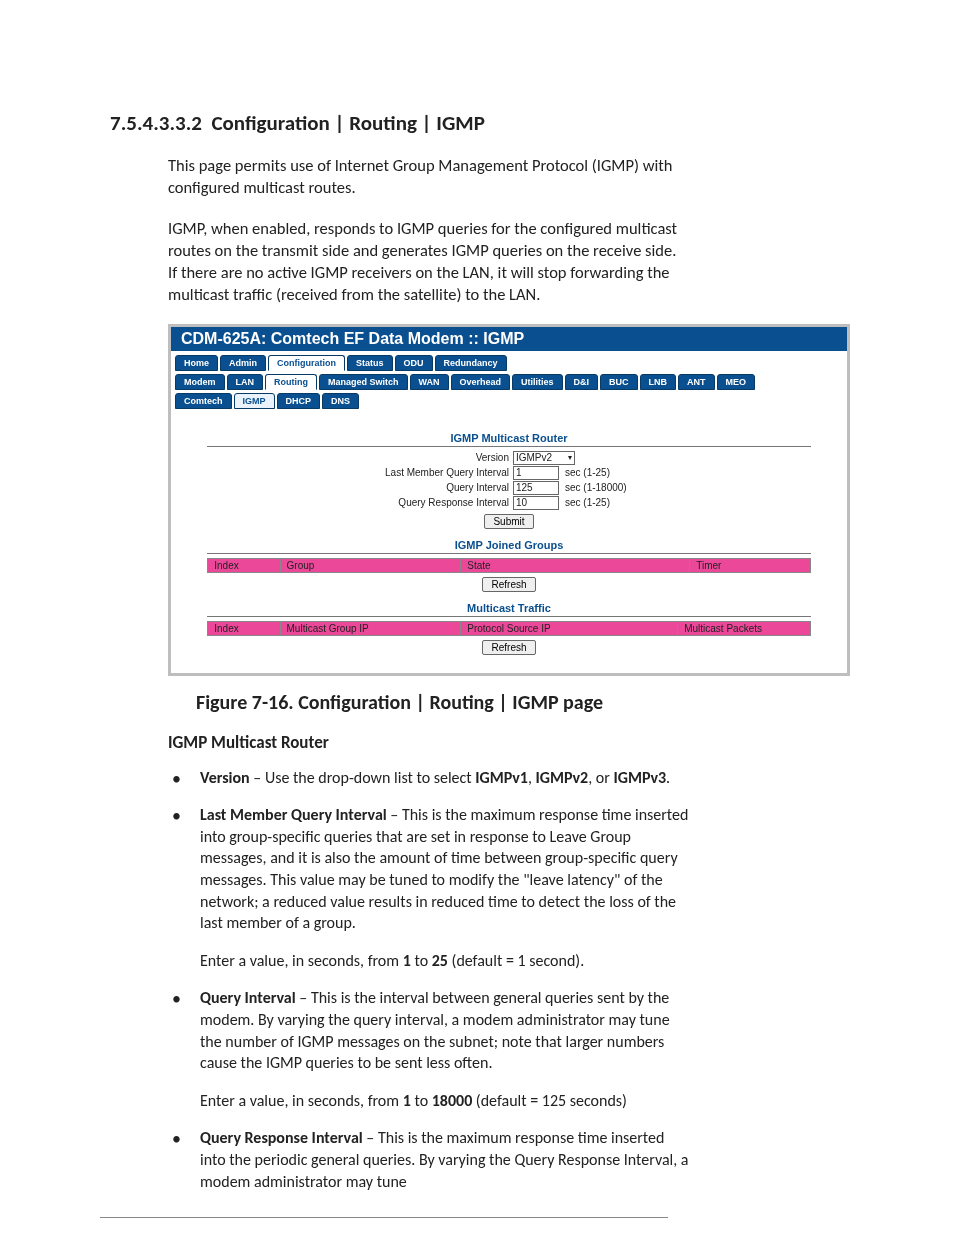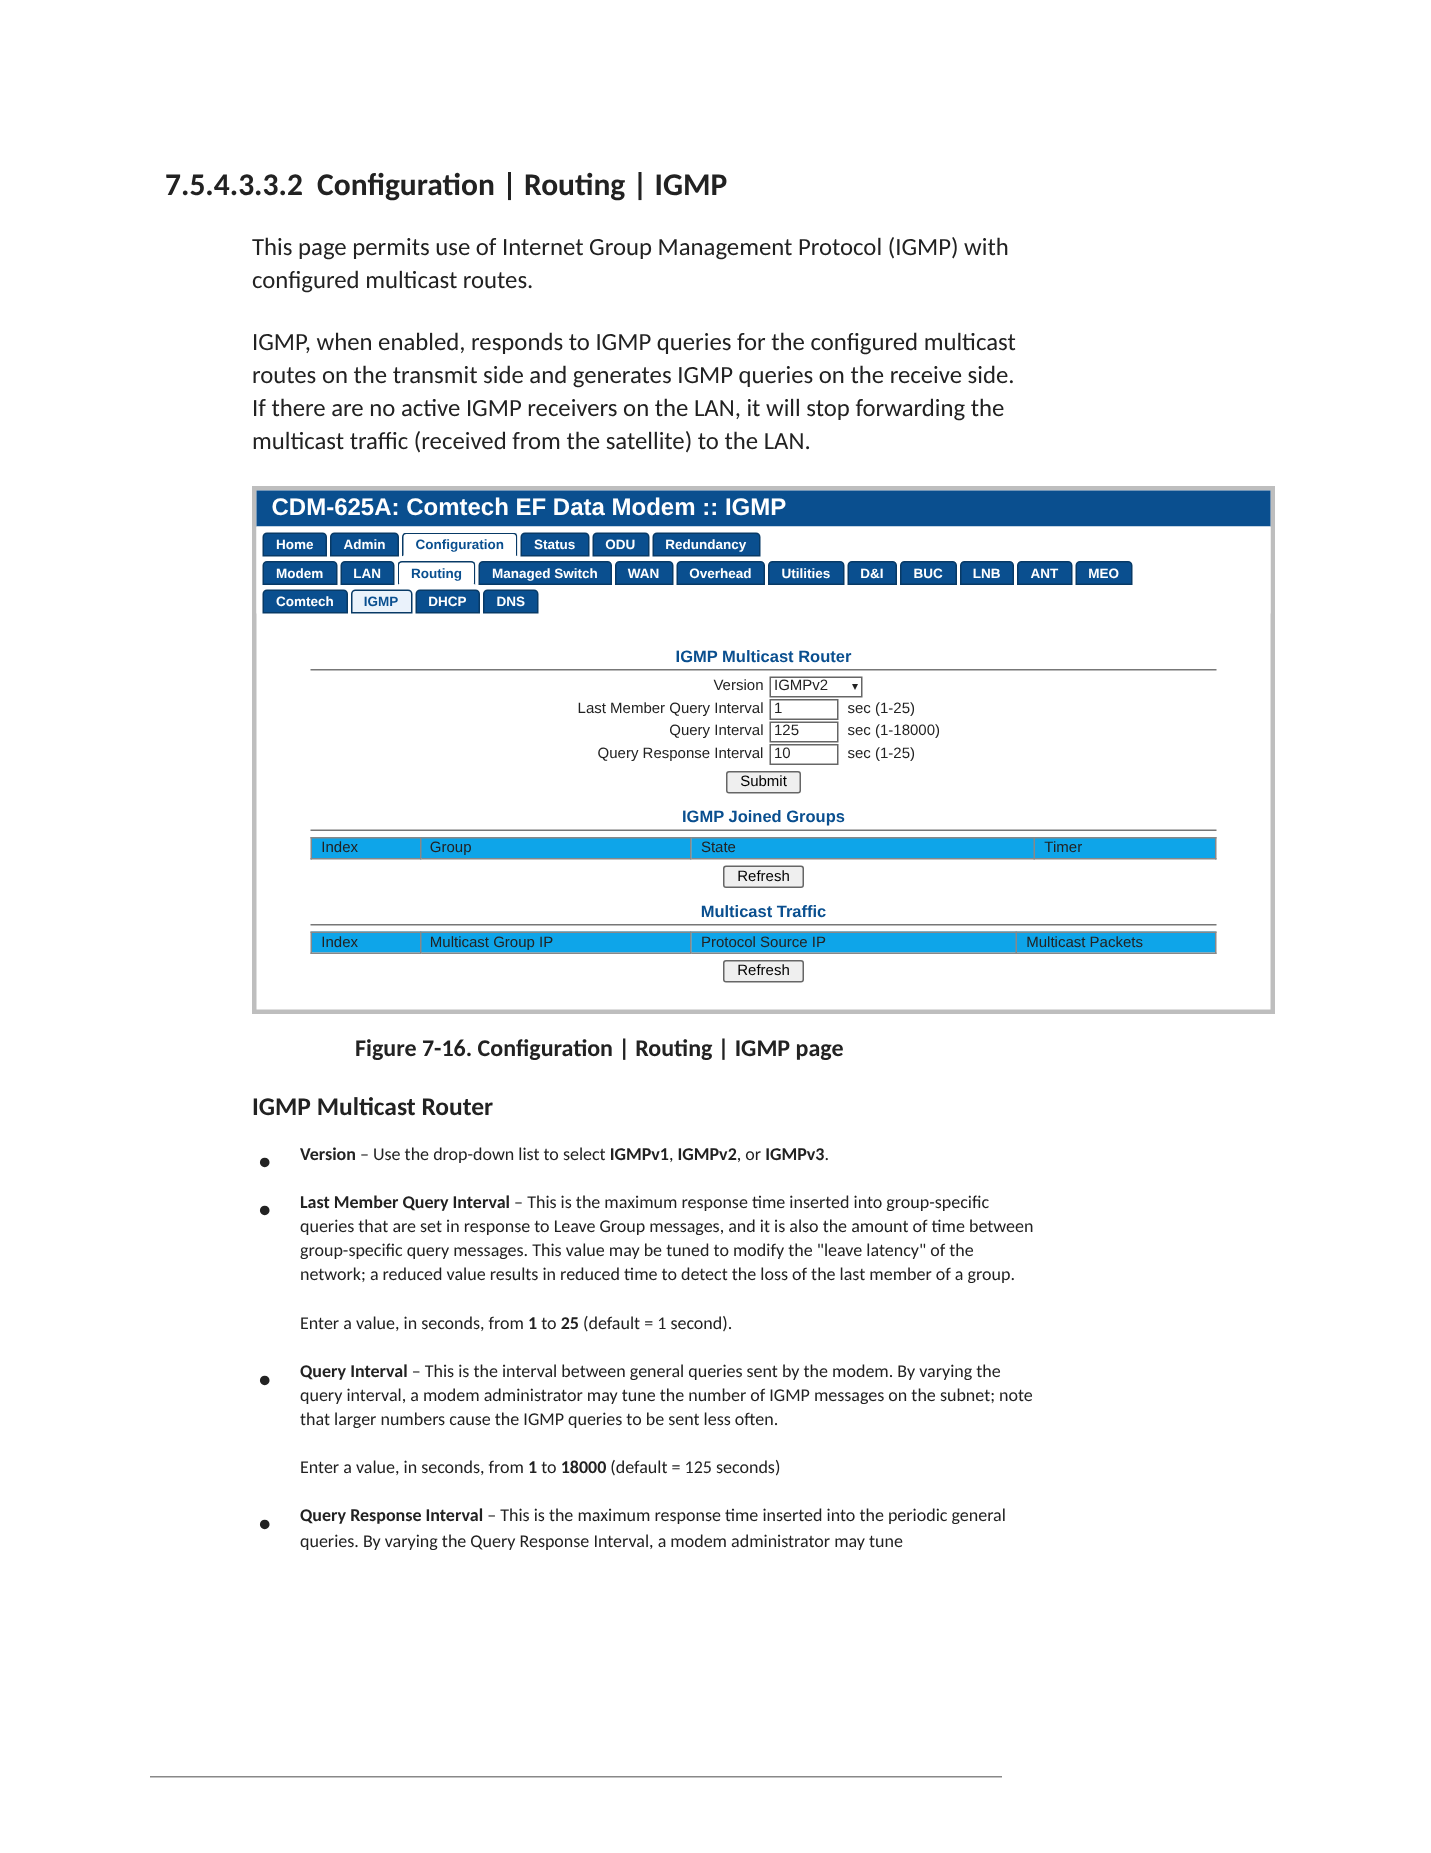--- a/index.html
+++ b/index.html
@@ -23,35 +23,35 @@
   }
   .body-text p {
     margin: 0 0 18px 0;
     font-size: 16.5px;
     line-height: 1.35;
     padding-left: 58px;
   }
   .caption {
     text-align: center;
     font-weight: 700;
-    font-size: 16px;
+    font-size: 20px;
     margin: 14px 0 18px 0;
   }
   h3.sub-heading {
     font-size: 17px;
     font-weight: 700;
     margin: 0 0 14px 58px;
   }
   ul.desc-list {
     margin: 0;
     padding: 0 0 0 58px;
     list-style: none;
   }
   ul.desc-list > li {
-    font-size: 12px;
+    font-size: 16px;
     line-height: 1.35;
     margin-bottom: 16px;
     position: relative;
     padding-left: 32px;
   }
   ul.desc-list > li::before {
     content: "•";
     position: absolute;
     left: 4px;
     top: 0;
@@ -166,21 +166,21 @@
   .mini-table {
     width: 100%;
     border-collapse: collapse;
     font-size: 10px;
   }
   .mini-table th {
     font-weight: 400;
     text-align: left;
     border: 1px solid #888;
     padding: 1px 6px;
-    background: #0ea5e9;
+    background: #ec4899;
   }
   .footer-rule {
     position: absolute;
     left: 100px;
     right: 100px;
     bottom: 50px;
     border-top: 1px solid #888;
   }
 </style>
 </head>

